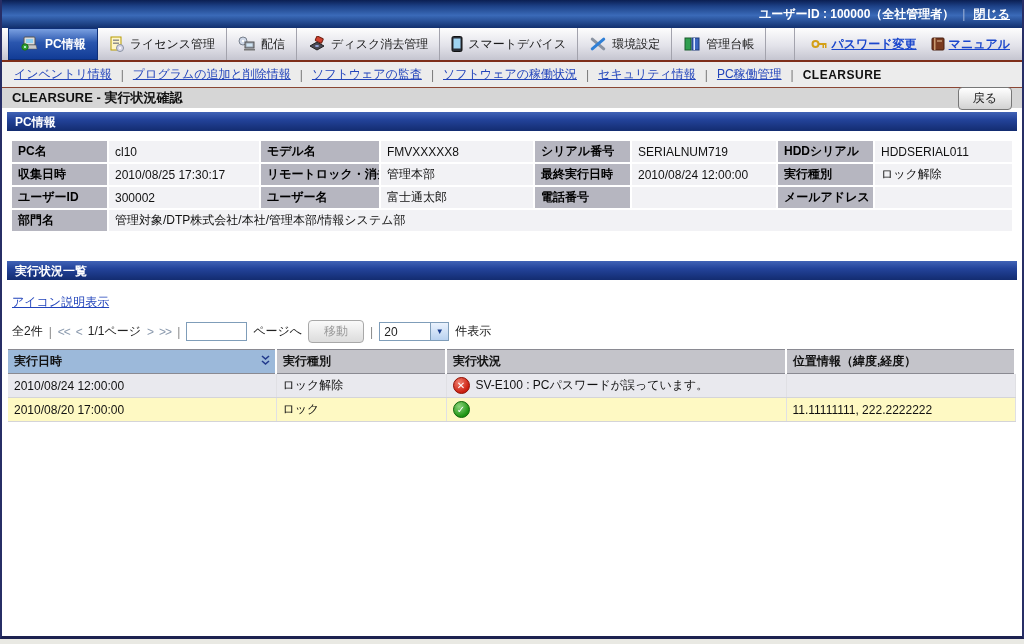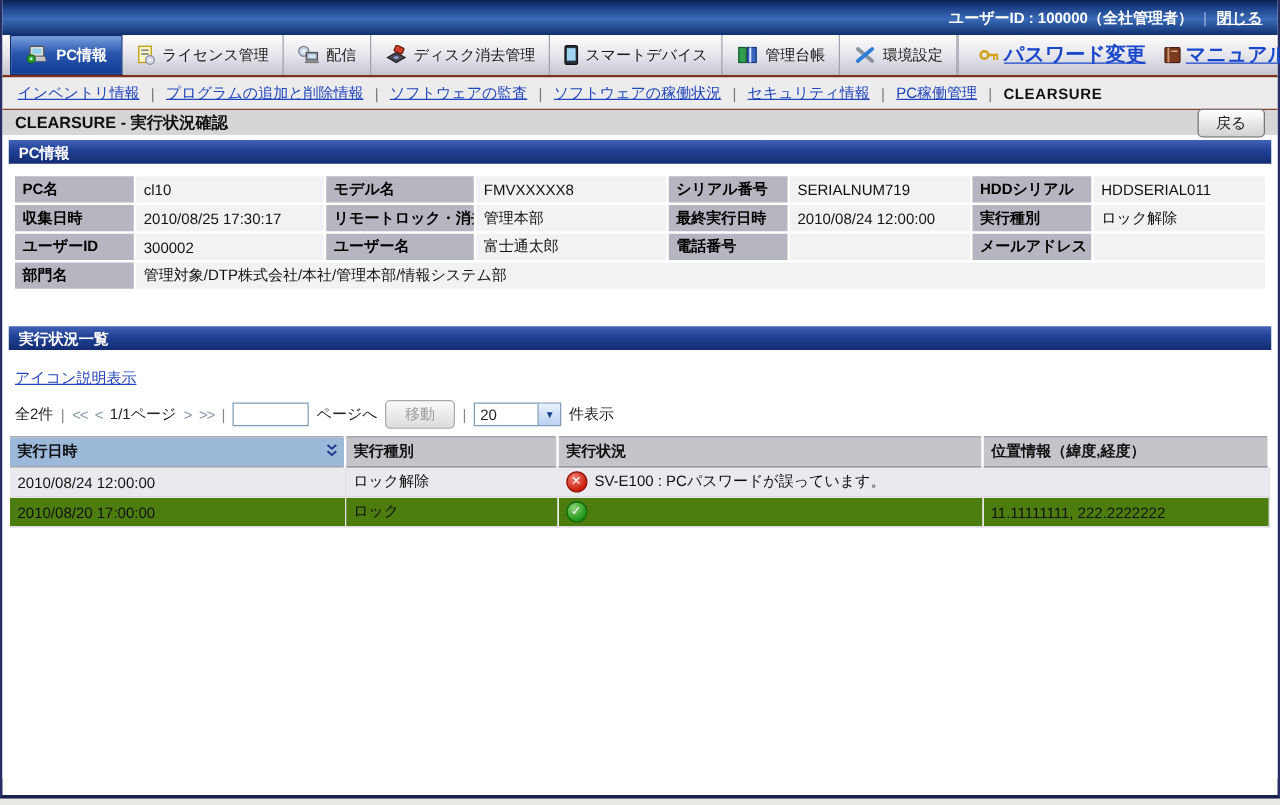--- a/index.html
+++ b/index.html
@@ -14,21 +14,21 @@
   .topbar a{color:#fff;text-decoration:underline;cursor:pointer;}
   
   .tabbar{height:34px;box-sizing:border-box;background:linear-gradient(180deg,#fdfdfd 0%,#e3e3ea 55%,#c5c5d0 100%);
     border-bottom:2px solid #7e2f1a;display:flex;align-items:stretch;padding-left:6px;}
   .tab{display:flex;align-items:center;gap:5px;padding:0 11px;font-size:12px;color:#1a1a1a;
     border-right:1px solid #a3a3ad;cursor:pointer;white-space:nowrap;}
   .tab.active{background:linear-gradient(180deg,#7aa0e0 0%,#2a56ae 45%,#123c96 100%);
     color:#fff;font-weight:bold;border:1px solid #0e2f78;}
   .utility{margin-left:auto;display:flex;align-items:center;gap:14px;padding:0 12px 0 16px;
     border-left:1px solid #a3a3ad;}
-  .utility .ulink{display:flex;align-items:center;gap:4px;font-size:16px;font-weight:bold;
+  .utility .ulink{display:flex;align-items:center;gap:4px;font-size:12px;font-weight:bold;
     color:#1a46cc;text-decoration:underline;cursor:pointer;white-space:nowrap;}
   
   .subnav{height:26px;box-sizing:border-box;background:#ececec;border-bottom:1px solid #8a4634;
     display:flex;align-items:center;gap:9px;padding:0 12px;font-size:12px;}
   .subnav a{color:#2244bb;text-decoration:underline;cursor:pointer;white-space:nowrap;}
   .subnav .sep{color:#777;}
   .subnav .current{font-weight:bold;color:#111;letter-spacing:.5px;}
   
   .titlebar{height:20px;background:#d6d6d6;display:flex;align-items:center;padding:0 10px;}
   .titlebar .ptitle{font-size:13px;font-weight:bold;color:#111;}
@@ -62,21 +62,21 @@
   
   table.exec{border-collapse:collapse;width:calc(100% - 4px);margin:0 2px;font-size:12px;table-layout:fixed;}
   table.exec th{background:#c4c4ca;border-top:1px solid #8a8a92;border-bottom:1px solid #8a8a92;
     border-right:2px solid #fff;padding:3px 6px;text-align:left;font-weight:bold;color:#111;
     white-space:nowrap;cursor:pointer;}
   table.exec th.sorted{background:#9cb9da;position:relative;}
   table.exec th .sort-svg{position:absolute;right:5px;top:4px;}
   table.exec td{padding:3px 6px;border-bottom:1px solid #d4d4d8;border-right:1px solid #e0e0e4;
     color:#111;white-space:nowrap;overflow:hidden;}
   tr.odd td{background:#e9e9ee;}
-  tr.even td{background:#4d7c0f;margin-left:32px;}
+  tr.even td{background:#fef9c3;margin-left:32px;}
   .statuscell{display:flex;align-items:center;gap:6px;}
   .sicon{width:15px;height:15px;min-width:15px;border-radius:50%;display:inline-flex;align-items:center;
     justify-content:center;color:#fff;font-size:10px;font-weight:bold;line-height:1;}
   .sicon.error{background:radial-gradient(circle at 35% 30%,#f0816f 0%,#cc1f10 70%);border:1px solid #8e1206;}
   .sicon.success{background:radial-gradient(circle at 35% 30%,#8fd67e 0%,#1e9413 70%);border:1px solid #11660a;}
   .bottom-strip{height:5px;background:#e9e9e3;}
   .icon{display:inline-flex;align-items:center;}
 </style>
 </head>
 <body>
@@ -141,35 +141,35 @@
         <svg width="12" height="16" viewBox="0 0 12 16">
             <rect x="1" y="0.5" width="10" height="15" rx="1.5" fill="#2a2f38" stroke="#111"></rect>
             <rect x="2.5" y="2.5" width="7" height="10" fill="#9fd4f2"></rect>
           </svg>
       </span>
       <span>スマートデバイス</span>
     </div>
     <div class="tab">
       <span class="icon">
         <svg width="18" height="16" viewBox="0 0 18 16">
+            <rect x="0" y="6.5" width="18" height="3" rx="1.5" transform="rotate(40 9 8)" fill="#8a93a2"></rect>
+            <rect x="0" y="6.5" width="18" height="3" rx="1.5" transform="rotate(-40 9 8)" fill="#2f7fd6"></rect>
+          </svg>
+      </span>
+      <span>環境設定</span>
+    </div>
+    <div class="tab">
+      <span class="icon">
+        <svg width="18" height="16" viewBox="0 0 18 16">
             <rect x="2" y="2" width="6" height="12" fill="#2f9e4f" stroke="#1a5c2e"></rect>
             <rect x="9" y="2" width="7" height="12" fill="#3a66c0" stroke="#1c3a7a"></rect>
             <rect x="10.5" y="2" width="1.5" height="12" fill="#dfe8ff"></rect>
           </svg>
       </span>
       <span>管理台帳</span>
-    </div>
-    <div class="tab">
-      <span class="icon">
-        <svg width="18" height="16" viewBox="0 0 18 16">
-            <rect x="0" y="6.5" width="18" height="3" rx="1.5" transform="rotate(40 9 8)" fill="#8a93a2"></rect>
-            <rect x="0" y="6.5" width="18" height="3" rx="1.5" transform="rotate(-40 9 8)" fill="#2f7fd6"></rect>
-          </svg>
-      </span>
-      <span>環境設定</span>
     </div>
     <div class="utility">
       <a class="ulink">
         <span class="icon">
           <svg width="16" height="12" viewBox="0 0 16 12">
               <circle cx="4.5" cy="6" r="3" fill="none" stroke="#d4a017" stroke-width="2"></circle>
               <rect x="7.5" y="5" width="8" height="2" fill="#d4a017"></rect>
               <rect x="11.5" y="7" width="1.5" height="3" fill="#d4a017"></rect>
               <rect x="14" y="7" width="1.5" height="3" fill="#d4a017"></rect>
             </svg>

